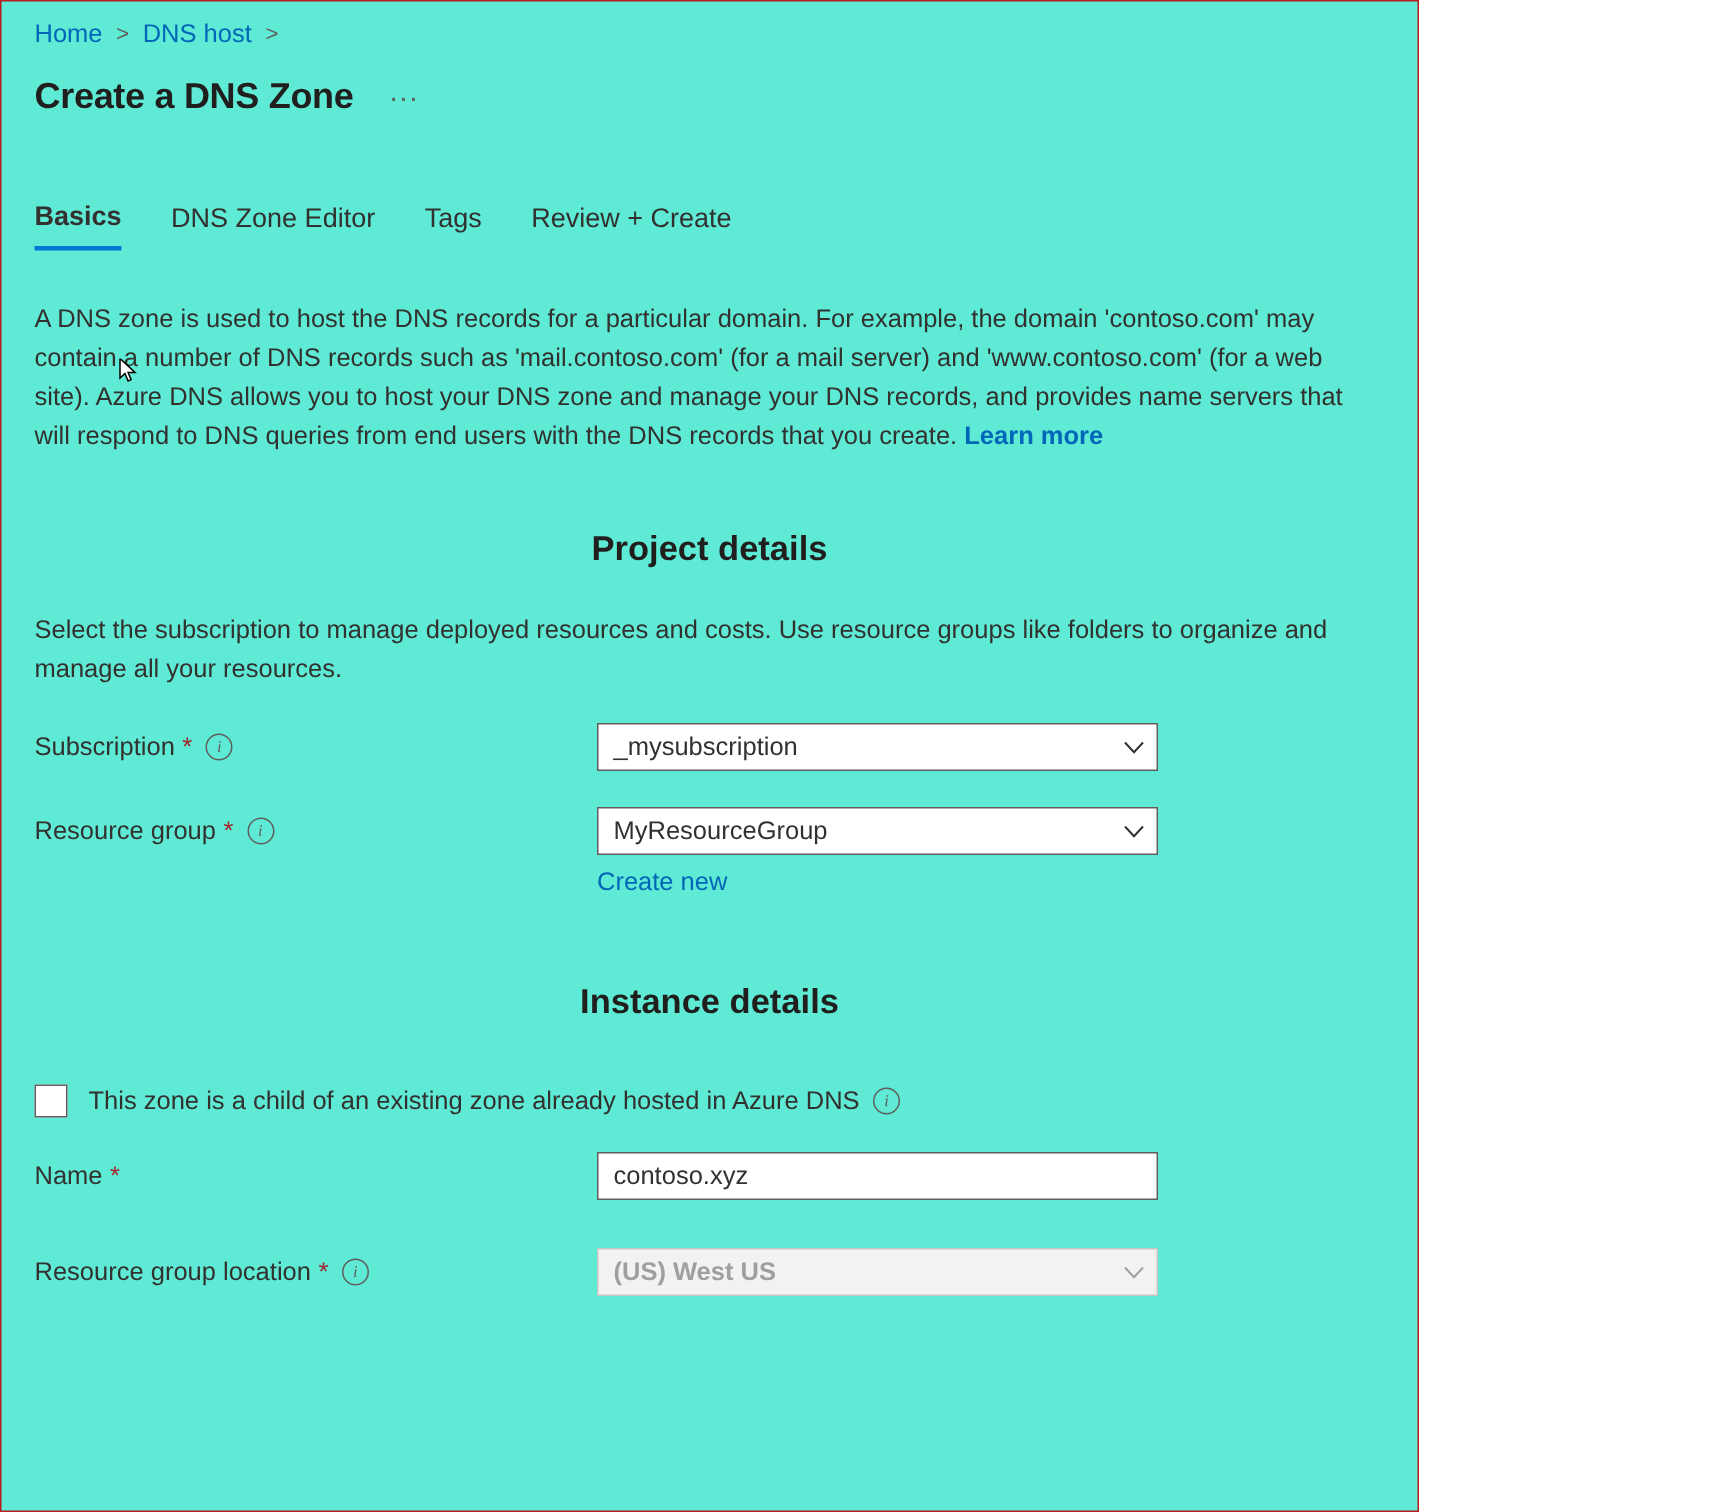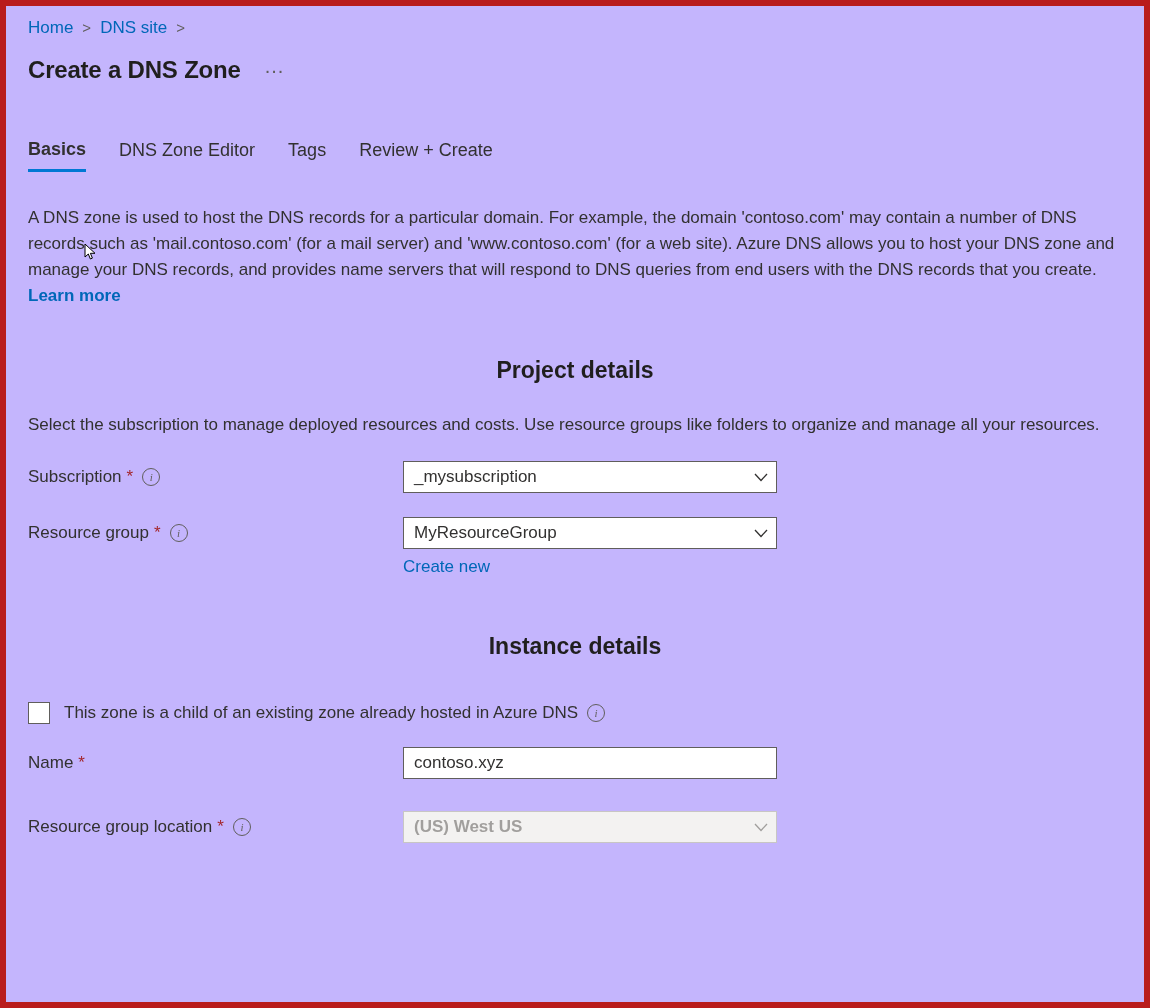--- a/index.html
+++ b/index.html
@@ -9,25 +9,25 @@
   body {
     width: 1150px;
     height: 1008px;
     background: #ffffff;
     font-family: "Liberation Sans", sans-serif;
     color: #323130;
     overflow: hidden;
   }
   .page {
     position: relative;
-    width: 1150px;
+    width: 946px;
     height: 1008px;
     box-sizing: border-box;
-    border: 6px solid #b91c1c;
-    background: #c4b5fd;
+    border: 1px solid #b91c1c;
+    background: #5eead4;
     overflow: hidden;
   }
 
   
   .breadcrumb {
     display: flex;
     align-items: center;
     padding: 11px 0 0 22px;
     font-size: 17px;
     line-height: 22px;
@@ -232,21 +232,21 @@
   }
 </style>
 </head>
 <body>
 
 <div class="page">
 
   <div class="breadcrumb">
     <a>Home</a>
     <span class="sep">&gt;</span>
-    <a>DNS site</a>
+    <a>DNS host</a>
     <span class="sep">&gt;</span>
   </div>
 
   <div class="title-row">
     <div class="page-title">Create a DNS Zone</div>
     <div class="ellipsis-btn">...</div>
   </div>
 
   <div class="tabs">
     <div class="tab active">Basics</div>

